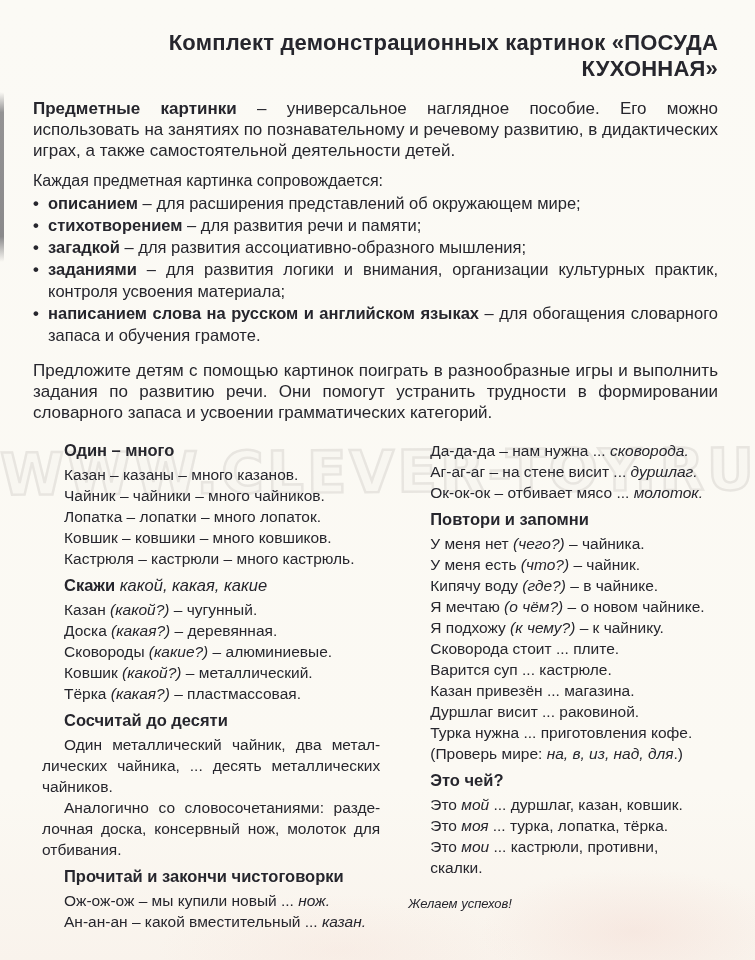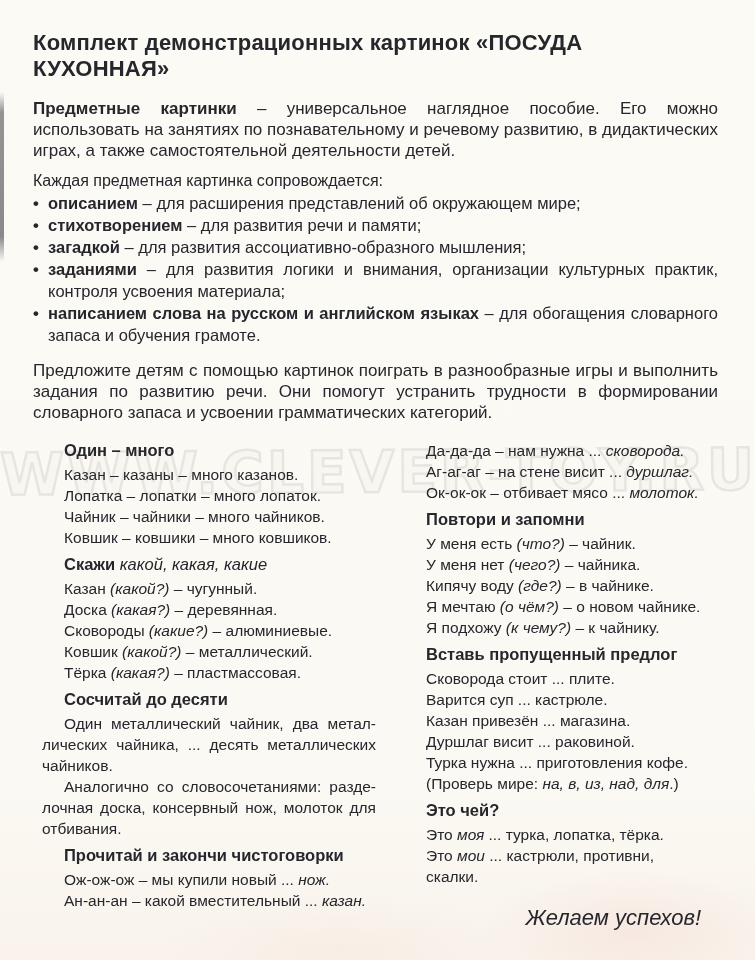--- a/index.html
+++ b/index.html
@@ -21,41 +21,41 @@
     background:linear-gradient(180deg,transparent,rgba(45,45,52,.5) 12%,rgba(45,45,52,.55) 85%,transparent);
     border-radius:0 2px 2px 0;}
   .watermark{
     position:absolute;left:0;right:0;top:438px;text-align:center;white-space:nowrap;
     font-family:"DejaVu Sans",sans-serif;font-weight:800;font-size:58px;letter-spacing:3px;
     color:rgba(210,207,202,.12);
     -webkit-text-stroke:2.5px #d9d6d1;text-stroke:2.5px #d9d6d1;
     opacity:.55;transform:rotate(-.4deg);pointer-events:none;z-index:0;
   }
   .content{position:relative;z-index:1}
-  h1.title{font-size:22px;line-height:26px;font-weight:700;text-align:left;
+  h1.title{font-size:22px;line-height:26px;font-weight:700;text-align:right;
     margin:0 0 16px;letter-spacing:.2px}
   p.body{font-size:17px;line-height:21px;text-align:justify;margin:0 0 9px;
     hyphens:manual;-webkit-hyphens:manual}
   .b{font-weight:700}
   .i{font-style:italic}
   .bi{font-weight:400;font-style:italic}
   p.accompany-lead{font-size:16px;line-height:22px;margin:0}
   ul.accompany{list-style:none;margin:0;padding:0;font-size:16.5px;line-height:22px}
   ul.accompany li{position:relative;padding-left:15px;text-align:justify}
   ul.accompany li::before{content:"•";position:absolute;left:0;font-weight:700}
   p.suggest{margin-top:14px;margin-bottom:1px}
-  .cols{display:flex;gap:28px;margin:15px 16px 0 9px}
+  .cols{display:flex;gap:28px;margin:15px 8px 0 9px}
   .col-l{width:343px}
   .col-r{width:306px}
   .col > :first-child{margin-top:2px}
   .col-h{font-weight:700;font-size:16.5px;line-height:20px;margin:6px 0 4px 22px}
   .line{margin:0 0 0 22px;font-size:15.5px;line-height:21px}
   .line.full{margin-left:0;text-align:justify;text-indent:22px;
     hyphens:manual;-webkit-hyphens:manual}
-  .footer{font-style:italic;font-size:22px;text-align:right;margin:18px 1px 0 0}
+  .footer{font-style:italic;font-size:13px;margin:18px 1px 0 0}
 </style>
 </head>
 <body>
 
 <div class="page">
   <div class="scan-edge"></div>
   <div class="watermark">WWW.CLEVER-TOY.RU</div>
 
   <div class="content">
     <h1 class="title">Комплект демонстрационных картинок «ПОСУДА КУХОННАЯ»</h1>
@@ -70,53 +70,54 @@
         <li><span class="b">заданиями</span><span> – для развития логики и внимания, организации культурных практик, контроля усвоения материала;</span></li>
         <li><span class="b">написанием слова на русском и английском языках</span><span> – для обогащения словарного запаса и обучения грамоте.</span></li>
       </ul>
 
     <p class="body suggest">Предложите детям с помощью картинок поиграть в разнообразные игры и выпол­нить задания по развитию речи. Они помогут устранить трудности в формировании словарного запаса и усвоении грамматических категорий.</p>
 
     <div class="cols">
       <div class="col col-l">
           <div class="col-h"><span class="b">Один – много</span></div>
           <p class="line"><span>Казан – казаны – много казанов.</span></p>
+          <p class="line"><span>Чайник – чайники – много чайников.</span></p>
           <p class="line"><span>Лопатка – лопатки – много лопаток.</span></p>
-          <p class="line"><span>Чайник – чайники – много чайников.</span></p>
           <p class="line"><span>Ковшик – ковшики – много ковшиков.</span></p>
+          <p class="line"><span>Кастрюля – кастрюли – много кастрюль.</span></p>
           <div class="col-h"><span class="b">Скажи </span><span class="bi">какой, какая, какие</span></div>
           <p class="line"><span>Казан </span><span class="i">(какой?)</span><span> – чугунный.</span></p>
           <p class="line"><span>Доска </span><span class="i">(какая?)</span><span> – деревянная.</span></p>
           <p class="line"><span>Сковороды </span><span class="i">(какие?)</span><span> – алюминиевые.</span></p>
           <p class="line"><span>Ковшик </span><span class="i">(какой?)</span><span> – металлический.</span></p>
           <p class="line"><span>Тёрка </span><span class="i">(какая?)</span><span> – пластмассовая.</span></p>
           <div class="col-h"><span class="b">Сосчитай до десяти</span></div>
           <p class="line full">Один металлический чайник, два метал­лических чайника, ... десять металлических чайников.</p>
           <p class="line full">Аналогично со словосочетаниями: разде­лочная доска, консервный нож, молоток для отбивания.</p>
           <div class="col-h"><span class="b">Прочитай и закончи чистоговорки</span></div>
           <p class="line"><span>Ож-ож-ож – мы купили новый ... </span><span class="i">нож.</span></p>
           <p class="line"><span>Ан-ан-ан – какой вместительный ... </span><span class="i">казан.</span></p>
         </div>
       <div class="col col-r">
       <p class="line"><span>Да-да-да – нам нужна ... </span><span class="i">сковорода.</span></p>
           <p class="line"><span>Аг-аг-аг – на стене висит ... </span><span class="i">дуршлаг.</span></p>
           <p class="line"><span>Ок-ок-ок – отбивает мясо ... </span><span class="i">молоток.</span></p>
           <div class="col-h"><span class="b">Повтори и запомни</span></div>
+          <p class="line"><span>У меня нет </span><span class="i">(чего?)</span><span> – чайника.</span></p>
           <p class="line"><span>У меня есть </span><span class="i">(что?)</span><span> – чайник.</span></p>
-          <p class="line"><span>У меня нет </span><span class="i">(чего?)</span><span> – чайника.</span></p>
           <p class="line"><span>Кипячу воду </span><span class="i">(где?)</span><span> – в чайнике.</span></p>
           <p class="line"><span>Я мечтаю </span><span class="i">(о чём?)</span><span> – о новом чайнике.</span></p>
           <p class="line"><span>Я подхожу </span><span class="i">(к чему?)</span><span> – к чайнику.</span></p>
-          <div class="col-h"><span class="b">Вставь пропущенный предлог</span></div>
           <p class="line"><span>Сковорода стоит ... плите.</span></p>
           <p class="line"><span>Варится суп ... кастрюле.</span></p>
           <p class="line"><span>Казан привезён ... магазина.</span></p>
           <p class="line"><span>Дуршлаг висит ... раковиной.</span></p>
           <p class="line"><span>Турка нужна ... приготовления кофе.</span></p>
           <p class="line"><span>(Проверь мире: </span><span class="i">на, в, из, над, для</span><span>.)</span></p>
           <div class="col-h"><span class="b">Это чей?</span></div>
+          <p class="line"><span>Это </span><span class="i">мой</span><span> ... дуршлаг, казан, ковшик.</span></p>
           <p class="line"><span>Это </span><span class="i">моя</span><span> ... турка, лопатка, тёрка.</span></p>
           <p class="line"><span>Это </span><span class="i">мои</span><span> ... кастрюли, противни, скалки.</span></p>
           <div class="footer">Желаем успехов!</div>
         </div>
     </div>
   </div>
 </div>
 
 </body></html>

